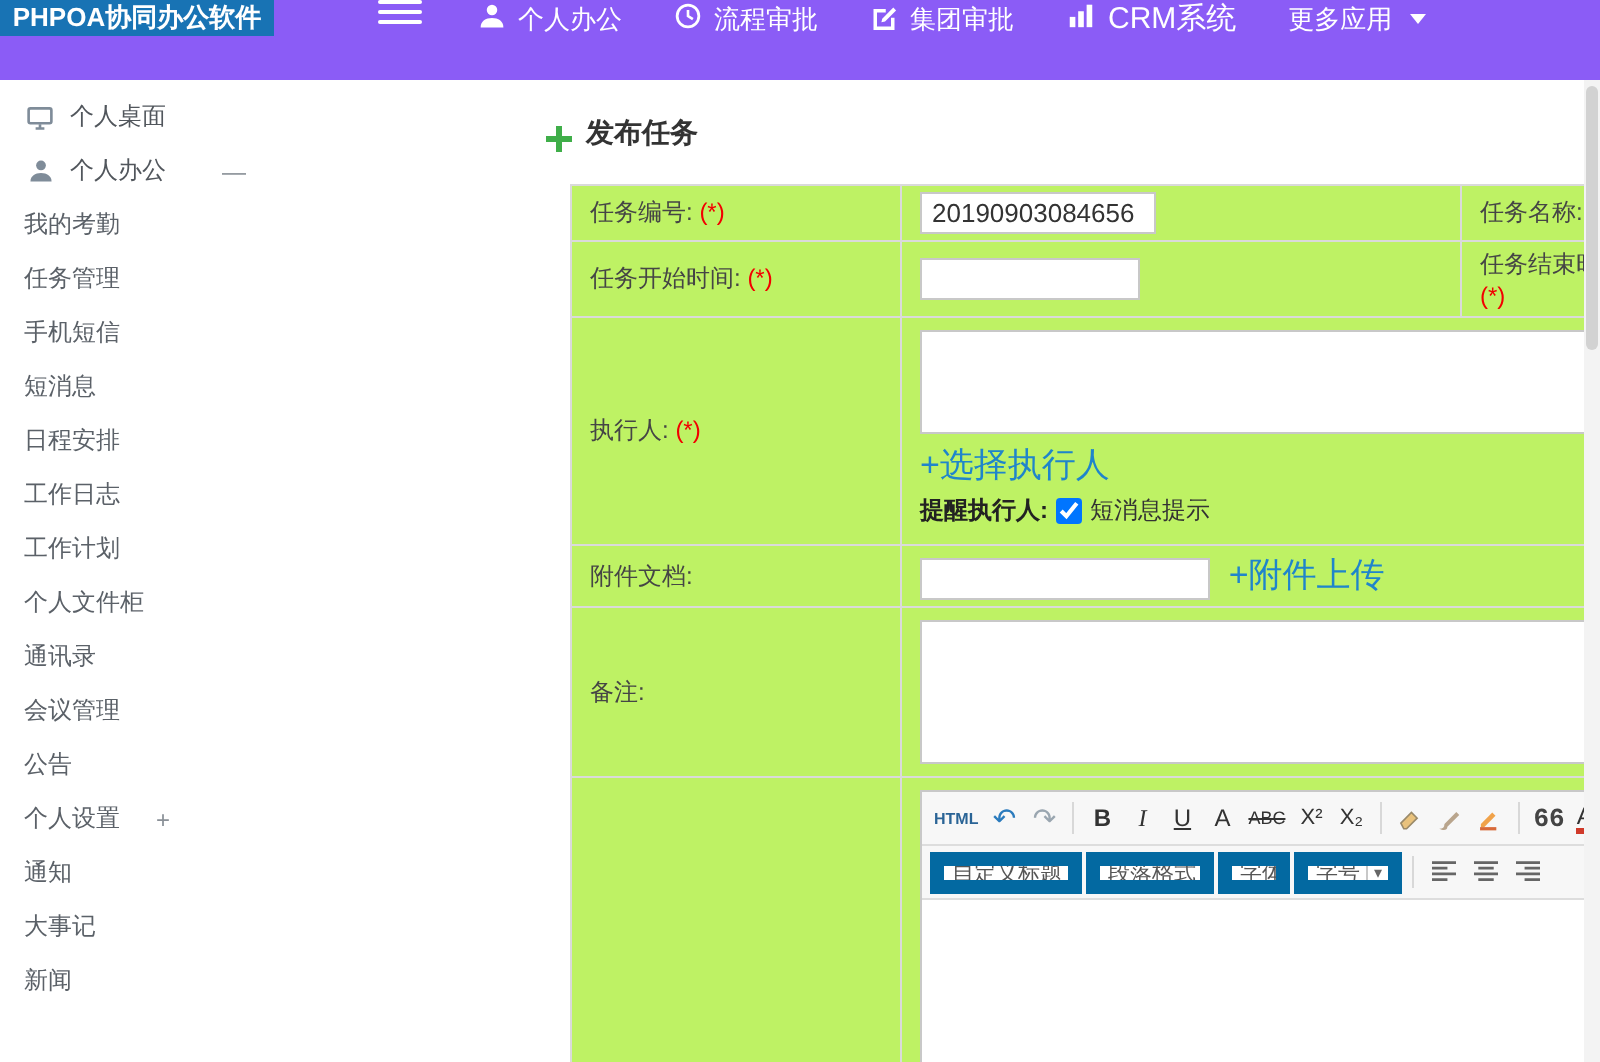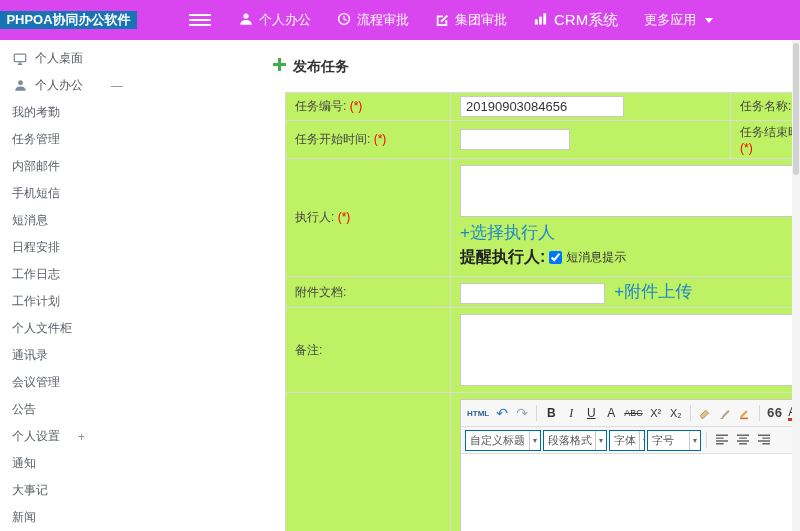--- a/index.html
+++ b/index.html
@@ -1,80 +1,80 @@
 <!DOCTYPE html>
 <html><head>
 <meta charset="utf-8">
 <style>
   *{margin:0;padding:0;box-sizing:border-box}
   html,body{width:800px;height:531px;overflow:hidden;background:#fff;
     font-family:"Liberation Sans","DejaVu Sans",sans-serif}
   a{text-decoration:none}
 
   
-  .header{height:40px;background:#d946ef;display:flex;align-items:center;color:#fff;position:relative;z-index:3}
+  .header{height:40px;background:#8b5cf6;display:flex;align-items:flex-start;color:#fff;position:relative;z-index:3}
   .logo{width:137px;background:#1873b4;display:flex;align-items:center;justify-content:center;
     font-weight:bold;font-size:13px;white-space:nowrap}
   .hamburger{width:22px;margin-left:52px;display:flex;flex-direction:column;justify-content:center;gap:3px;cursor:pointer}
   .hamburger i{display:block;height:2px;background:#fff;border-radius:1px}
   .nav{display:flex;align-items:center;margin-left:28px;gap:26px}
   .nav-item{display:flex;align-items:center;gap:6px;font-size:13px;cursor:pointer;white-space:nowrap;color:#fff}
   .nav-item.crm{font-size:15px}
   .caret{width:0;height:0;border-left:4px solid transparent;border-right:4px solid transparent;border-top:5px solid #fff;margin-left:3px}
 
   
   .layout{display:flex;height:491px}
   .sidebar{width:137px;flex-shrink:0;padding-top:5px;overflow:hidden}
   .s-item{height:27px;display:flex;align-items:center;padding:0 14px 0 12px;font-size:12px;color:#51565c;cursor:pointer;white-space:nowrap}
   .s-item .ico{width:16px;height:16px;margin-right:7px;display:inline-flex;align-items:center;justify-content:center;color:#7f8c99}
   .s-sub{padding-left:12px;color:#5b6168}
   .s-mark{margin-left:auto;color:#8a9097;font-size:12px}
   .s-mark.near{margin-left:18px}
 
   .main{flex:1;overflow:hidden;position:relative}
   .content{padding-left:136px;padding-top:10px}
-  .page-title{display:flex;align-items:flex-start;gap:7px;margin:8px 0 16px;font-size:14px;font-weight:bold;color:#333}
+  .page-title{display:flex;align-items:flex-end;gap:7px;margin:8px 0 16px;font-size:14px;font-weight:bold;color:#333}
   .plus{position:relative;width:13px;height:13px;flex-shrink:0}
   .plus:before,.plus:after{content:"";position:absolute;background:#3fae49}
   .plus:before{left:5px;top:0;width:3px;height:13px}
   .plus:after{left:0;top:5px;width:13px;height:3px}
 
   
   .form-table{border-collapse:collapse;table-layout:fixed;width:700px;margin-left:12px}
   .form-table td{border:1px solid #dadada;font-size:12px;color:#454545;padding:3px 9px;vertical-align:middle;background:#bef264}
   .req{color:#f20000}
   input.txt{border:1px solid #c8c8c8;height:21px;padding:1px 5px;font-size:13px;color:#333;vertical-align:middle;background:#fff;outline:none}
-  .w142{width:164px}.w110{width:110px}.w145{width:145px}
+  .w142{width:118px}.w110{width:110px}.w145{width:145px}
   textarea.box{border:1px solid #c8c8c8;resize:none;display:block;background:#fff;outline:none}
   .exec-box{width:340px;height:52px}
   .remark-box{width:340px;height:72px;margin:3px 0}
   a.blue{color:#1f85cb;font-size:17px;cursor:pointer}
   .link-line{margin-top:4px}
   .remind-line{margin-top:3px;display:flex;align-items:center;gap:4px;padding-bottom:2px}
-  .remind-line b{font-size:16px;color:#222}
+  .remind-line b{font-size:12px;color:#222}
   .cellpad{padding:3px 0}
 
   
   .editor{width:343px;border:1px solid #c8c8c8;margin:3px 0}
   .tb{display:flex;align-items:center;background:#f7f7f7;border-bottom:1px solid #ddd;padding:0 4px;gap:2px;height:27px}
   .tb-btn{min-width:18px;height:20px;display:inline-flex;align-items:center;justify-content:center;font-size:12px;color:#333;cursor:pointer;border-radius:2px;padding:0 2px;flex-shrink:0}
   .tb-btn.htmlb{font-size:8px;font-weight:bold;color:#2a6496}
   .tb-btn.undo{color:#2b7bbd;font-size:14px}
   .tb-btn.redo{color:#9aa6b0;font-size:14px}
   .tb-btn.bld{font-weight:bold}
   .tb-btn.ita{font-style:italic;font-family:"Liberation Serif",serif}
   .tb-btn.und{text-decoration:underline}
   .tb-btn.strike{text-decoration:line-through;font-size:9px}
   .tb-btn.scr{font-size:11px}
   .tb-btn.quote{font-family:Liberation Mono, monospace;font-weight:bold;font-size:13px;color:#444}
   .colorbtn{display:inline-flex;align-items:center;gap:2px;cursor:pointer;padding:0 2px;flex-shrink:0}
   .colorbtn .A{font-size:12px;color:#333;border-bottom:3px solid #d03a2a;line-height:12px}
   .mini-arrow{font-size:8px;color:#666}
   .sep{width:1px;height:16px;background:#d8d8d8;margin:0 3px;flex-shrink:0}
-  .dd{display:flex;align-items:center;justify-content:space-between;height:21px;border:1px solid #0369a1;background:#fff;
+  .dd{display:flex;align-items:center;justify-content:space-between;height:21px;border:7px solid #0369a1;background:#fff;
     font-size:11px;color:#555;padding-left:4px;cursor:pointer;flex-shrink:0;white-space:nowrap;overflow:hidden}
   .dd .arr{border-left:1px solid #c8c8c8;height:100%;display:flex;align-items:center;padding:0 3px;font-size:8px;color:#666;margin-left:3px}
   .dd.w74{width:76px}.dd.w64{width:64px}.dd.w56{width:36px}.dd.w54{width:54px}
   .align-btn{width:19px;height:19px;display:inline-flex;align-items:center;justify-content:center;cursor:pointer;flex-shrink:0}
   .editor-body{height:250px;background:#fff}
 
   
   .scrollbar{position:absolute;right:0;top:40px;width:8px;height:491px;background:#f3f3f3;z-index:5}
   .scroll-thumb{position:absolute;left:1px;top:3px;width:6px;height:132px;background:#d2d2d2;border-radius:3px}
 </style>
@@ -153,23 +153,20 @@
           </svg>
       </span>
       <span>个人办公</span>
       <span class="s-mark">—</span>
     </div>
     <div class="s-item s-sub">
         <span>我的考勤</span>
       </div>
     <div class="s-item s-sub">
         <span>任务管理</span>
-      </div>
-    <div class="s-item s-sub">
-        <span>内部邮件</span>
       </div>
     <div class="s-item s-sub">
         <span>手机短信</span>
       </div>
     <div class="s-item s-sub">
         <span>短消息</span>
       </div>
     <div class="s-item s-sub">
         <span>日程安排</span>
       </div>

